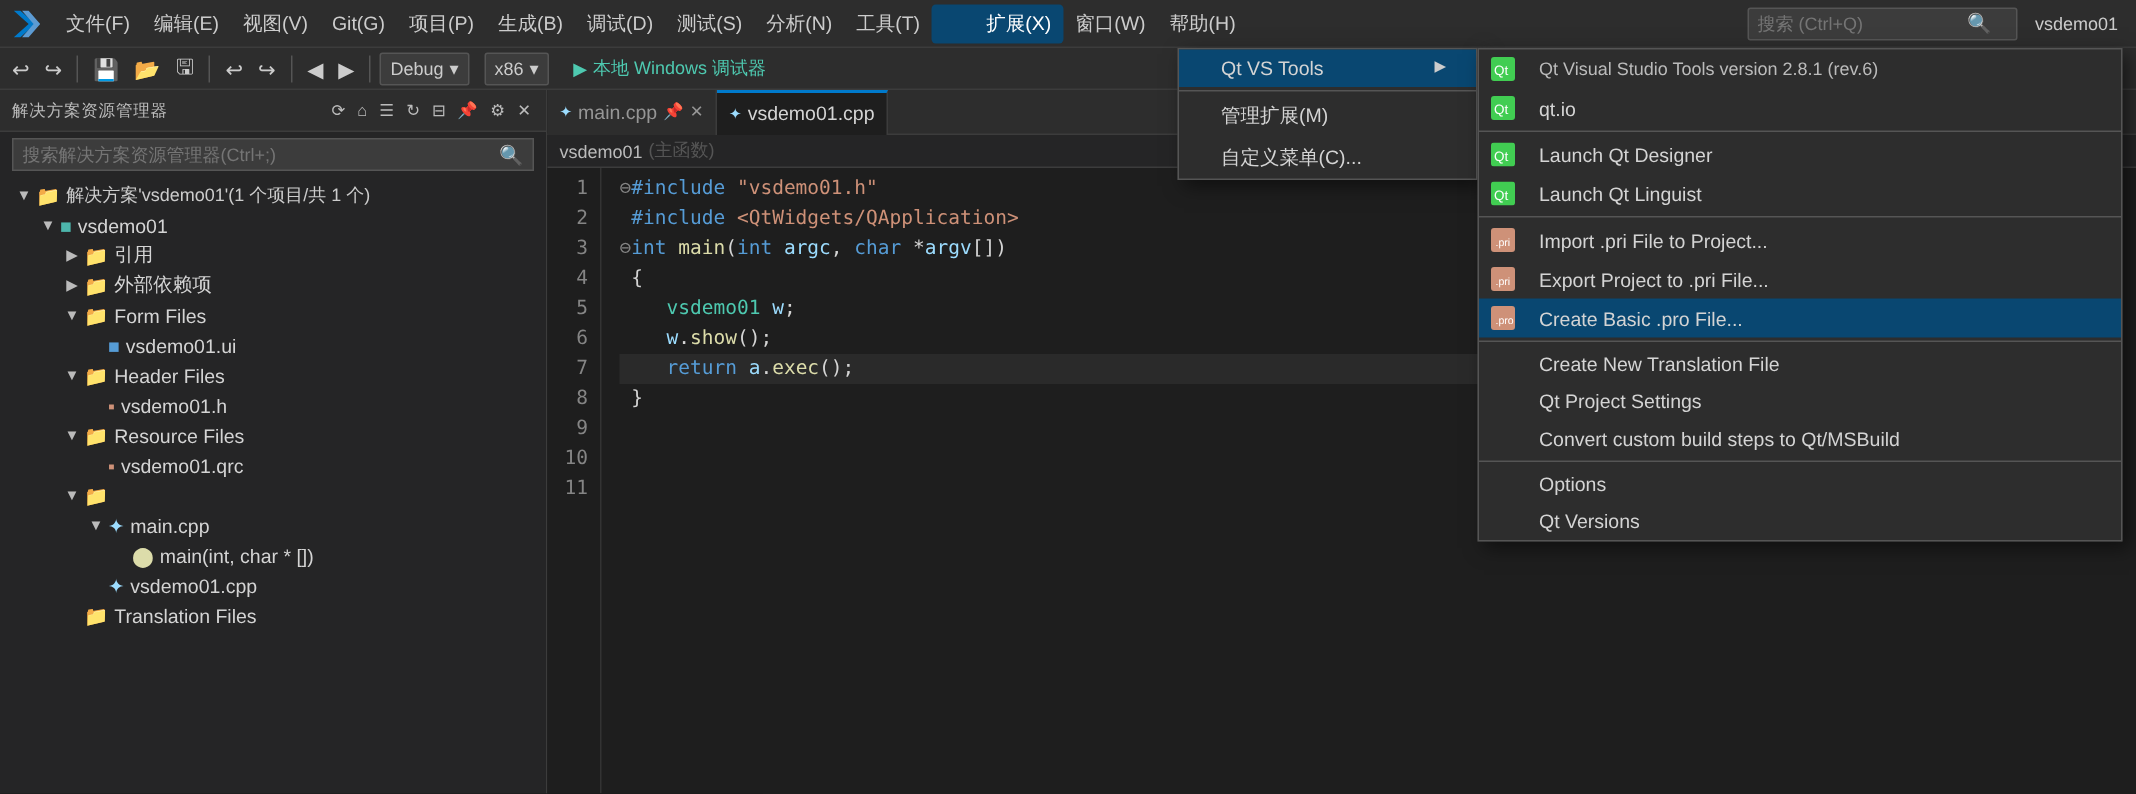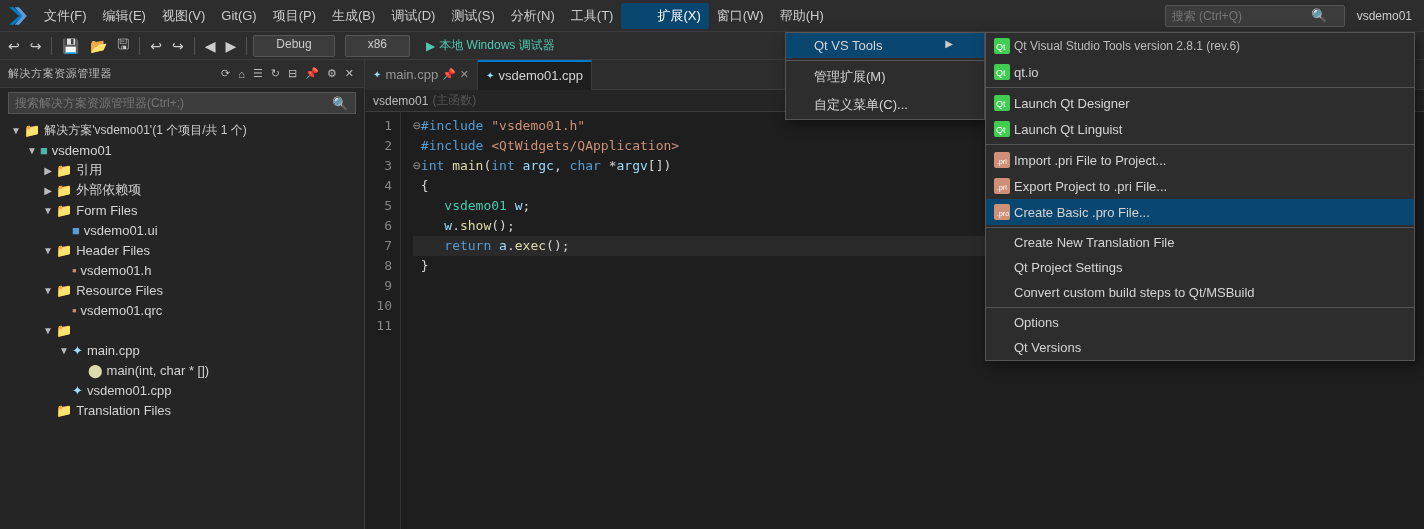--- a/index.html
+++ b/index.html
@@ -96,27 +96,26 @@
       height: 18px;
       background: #555;
       margin: 0 4px;
     }
     .toolbar-dropdown {
       display: flex;
       align-items: center;
       background: #3c3c3c;
       border: 1px solid #555;
       border-radius: 2px;
-      padding: 1px 22px;
+      padding: 1px 6px;
       height: 22px;
       cursor: pointer;
       font-size: 12px;
       color: #ccc;
       gap: 4px;
-      flex-direction: column;
     }
     .run-btn {
       display: flex;
       align-items: center;
       background: transparent;
       color: #4ec9b0;
       font-size: 12px;
       cursor: pointer;
       gap: 4px;
       padding: 2px 6px;
@@ -280,21 +279,21 @@
       position: absolute;
       background: #2d2d2d;
       border: 1px solid #555;
       box-shadow: 4px 4px 12px rgba(0,0,0,0.5);
       min-width: 180px;
       pointer-events: all;
     }
     .menu-popup-item {
       display: flex;
       align-items: flex-start;
-      padding: 5px 31px 5px 28px;
+      padding: 5px 20px 5px 28px;
       cursor: pointer;
       color: #d4d4d4;
       font-size: 13px;
       white-space: nowrap;
       position: relative;
       gap: 1px;
     }
     .menu-popup-item.highlighted { background: #094771; }
     .menu-popup-item .submenu-arrow {
       margin-left: auto;
@@ -320,21 +319,21 @@
       pointer-events: all;
     }
     .submenu-item {
       display: flex;
       align-items: center;
       padding: 5px 16px 5px 8px;
       cursor: pointer;
       color: #d4d4d4;
       font-size: 13px;
       white-space: nowrap;
-      gap: 4px;
+      gap: 16px;
     }
     .submenu-sep {
       height: 1px;
       background: #555;
       margin: 2px 0;
     }
     .submenu-item.active-highlight { background: #094771; }
   </style>
 </head>
 <body>

